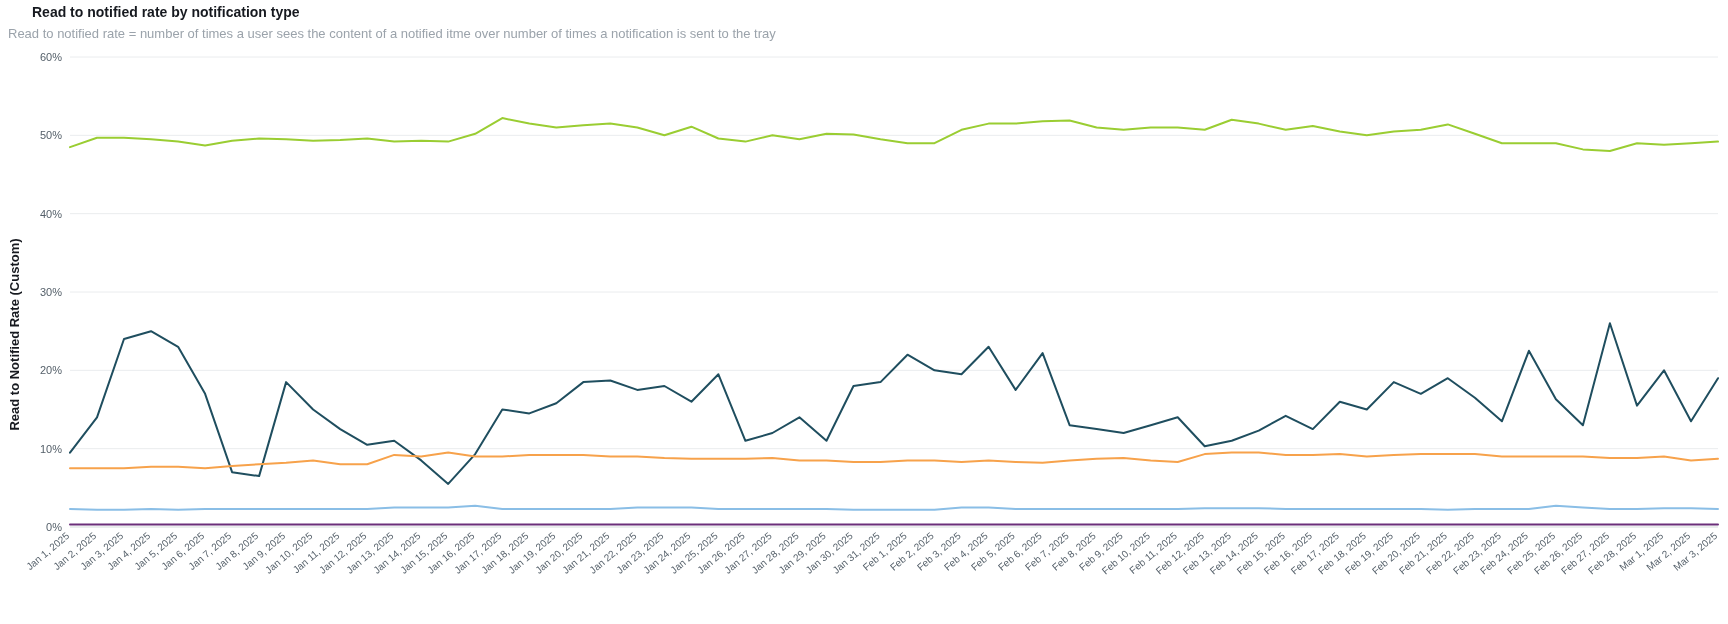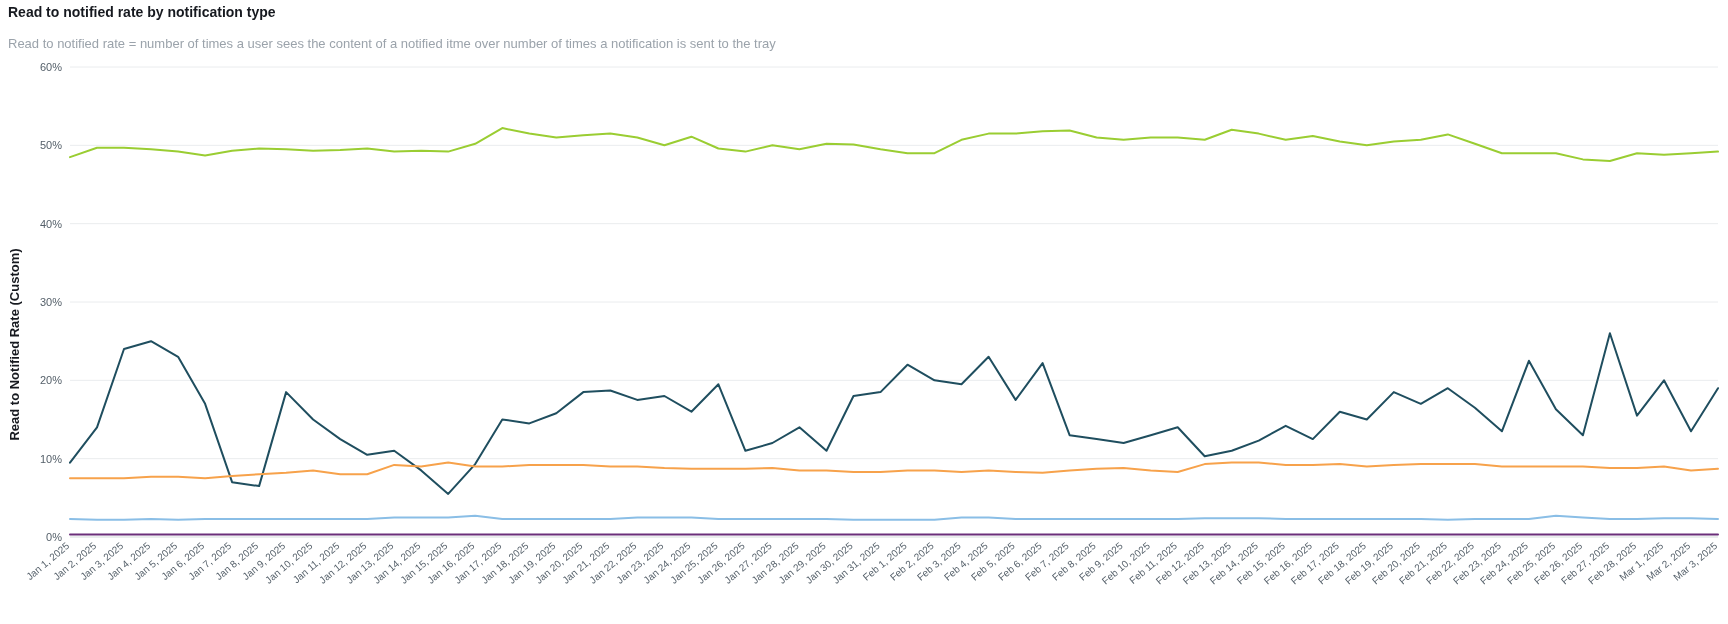--- a/index.html
+++ b/index.html
@@ -11,25 +11,26 @@
     font-family: "Segoe UI", Arial, sans-serif;
     color: #16191f;
   }
   .titles {
     padding: 4px 8px 0 8px;
   }
   .title {
     font-size: 14px;
     font-weight: 700;
     color: #16191f;
+    margin-left: 24px;
   }
   .subtitle {
     font-size: 13px;
     color: #9ba3ab;
-    margin-top: 16px;
+    margin-top: 6px;
   }
   .chart-wrap {
     position: relative;
     margin-top: 6px;
     height: 560px;
   }
   .y-axis-title {
     position: absolute;
     left: 0;
     top: 50%;

